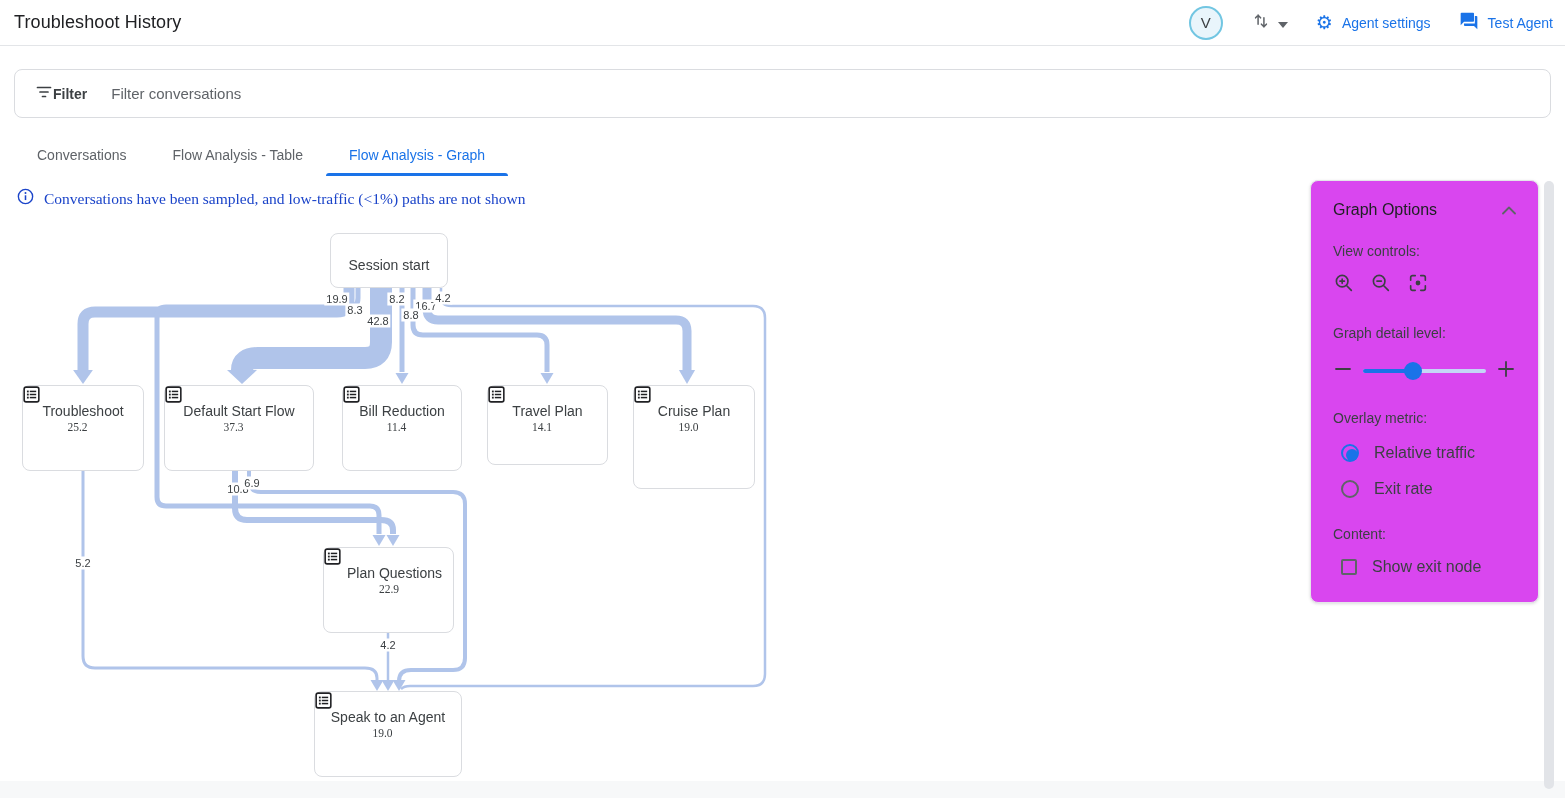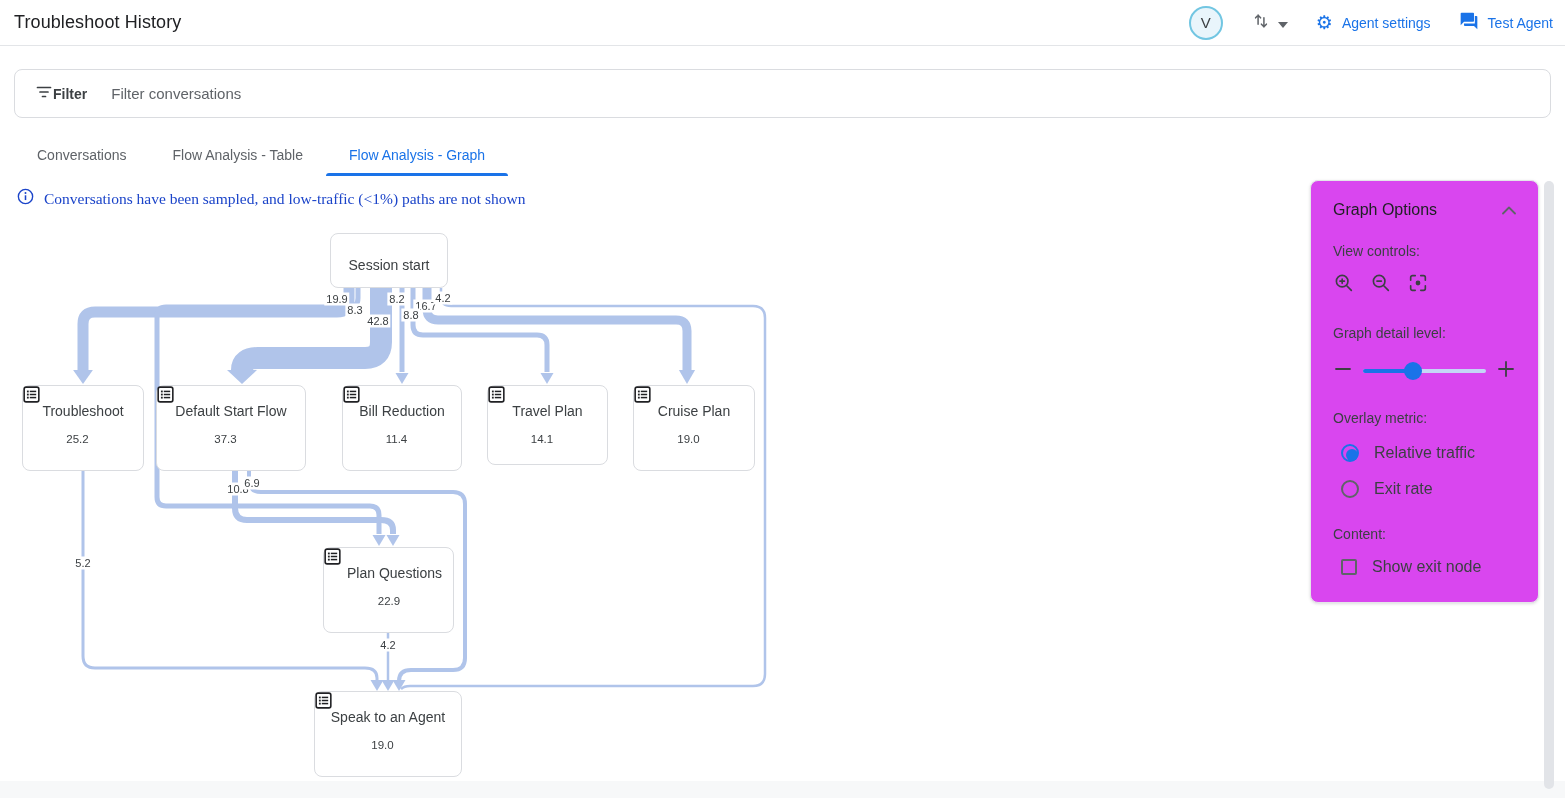--- a/index.html
+++ b/index.html
@@ -39,21 +39,21 @@
 
   
   .graph-layer { position:absolute; left:0; top:0; width:1565px; height:798px; pointer-events:none; z-index:5; }
   .graph-layer svg { position:absolute; left:0; top:0; }
   .edge { fill:none; stroke:#b0c4ea; stroke-linejoin:round; stroke-linecap:butt; }
   .arrow { fill:#b0c4ea; }
   .node { position:absolute; background:#fff; border:1px solid #dadce0; border-radius:8px;
     display:flex; flex-direction:column; align-items:center; padding-top:17px; pointer-events:auto; cursor:pointer; z-index:4; }
   .node.start { justify-content:center; padding-top:8px; }
   .node-title { font-size:14px; color:#3c4043; }
-  .node-meta { display:flex; align-items:center; gap:11px; margin-top:14px; }
+  .node-meta { display:flex; align-items:center; gap:11px; margin-top:2px;font-family:Liberation Serif, serif; }
   .node-value { font-size:11.5px; color:#3c4043; }
   .edge-label { position:absolute; transform:translate(-50%,-50%); font-size:11px; color:#3c4043;
     background:#fff; padding:0 2px; line-height:13px; z-index:5; white-space:nowrap; }
 
   
   .panel { position:absolute; left:1310px; top:180px; width:229px; background:#d946ef; border:1px solid #e4e6e9;
     border-radius:8px; box-shadow:0 1px 3px rgba(60,64,67,.18); padding:20px 22px 26px 22px; z-index:10; pointer-events:auto; }
   .panel-title-row { display:flex; align-items:center; justify-content:space-between; }
   .panel-title { font-size:16px; color:#202124; }
   .panel-label { font-size:14px; color:#3c4043; }
@@ -195,21 +195,21 @@
               <rect x="3.7" y="4.3" width="1.7" height="1.7" fill="#202124"></rect>
               <rect x="6.4" y="4.4" width="6" height="1.4" fill="#202124"></rect>
               <rect x="3.7" y="7.2" width="1.7" height="1.7" fill="#202124"></rect>
               <rect x="6.4" y="7.3" width="6" height="1.4" fill="#202124"></rect>
               <rect x="3.7" y="10.1" width="1.7" height="1.7" fill="#202124"></rect>
               <rect x="6.4" y="10.2" width="6" height="1.4" fill="#202124"></rect>
             </svg>
           </span>
         </div>
       </div>
-      <div class="node" style="left: 156px; top: 385px; width: 150px; height: 86px;">
+      <div class="node" style="left: 164px; top: 385px; width: 150px; height: 86px;">
         <div class="node-title">Default Start Flow</div>
         <div class="node-meta">
           <span class="node-value">37.3</span>
           <span style="display: flex;">
             <svg width="17" height="17" viewBox="0 0 16 16">
               <rect x="1.1" y="1.1" width="13.8" height="13.8" rx="1.8" fill="none" stroke="#202124" stroke-width="1.5"></rect>
               <rect x="3.7" y="4.3" width="1.7" height="1.7" fill="#202124"></rect>
               <rect x="6.4" y="4.4" width="6" height="1.4" fill="#202124"></rect>
               <rect x="3.7" y="7.2" width="1.7" height="1.7" fill="#202124"></rect>
               <rect x="6.4" y="7.3" width="6" height="1.4" fill="#202124"></rect>
@@ -246,21 +246,21 @@
               <rect x="3.7" y="4.3" width="1.7" height="1.7" fill="#202124"></rect>
               <rect x="6.4" y="4.4" width="6" height="1.4" fill="#202124"></rect>
               <rect x="3.7" y="7.2" width="1.7" height="1.7" fill="#202124"></rect>
               <rect x="6.4" y="7.3" width="6" height="1.4" fill="#202124"></rect>
               <rect x="3.7" y="10.1" width="1.7" height="1.7" fill="#202124"></rect>
               <rect x="6.4" y="10.2" width="6" height="1.4" fill="#202124"></rect>
             </svg>
           </span>
         </div>
       </div>
-      <div class="node" style="left: 633px; top: 385px; width: 122px; height: 86px;">
+      <div class="node" style="left: 633px; top: 385px; width: 122px; height: 104px;">
         <div class="node-title">Cruise Plan</div>
         <div class="node-meta">
           <span class="node-value">19.0</span>
           <span style="display: flex;">
             <svg width="17" height="17" viewBox="0 0 16 16">
               <rect x="1.1" y="1.1" width="13.8" height="13.8" rx="1.8" fill="none" stroke="#202124" stroke-width="1.5"></rect>
               <rect x="3.7" y="4.3" width="1.7" height="1.7" fill="#202124"></rect>
               <rect x="6.4" y="4.4" width="6" height="1.4" fill="#202124"></rect>
               <rect x="3.7" y="7.2" width="1.7" height="1.7" fill="#202124"></rect>
               <rect x="6.4" y="7.3" width="6" height="1.4" fill="#202124"></rect>

